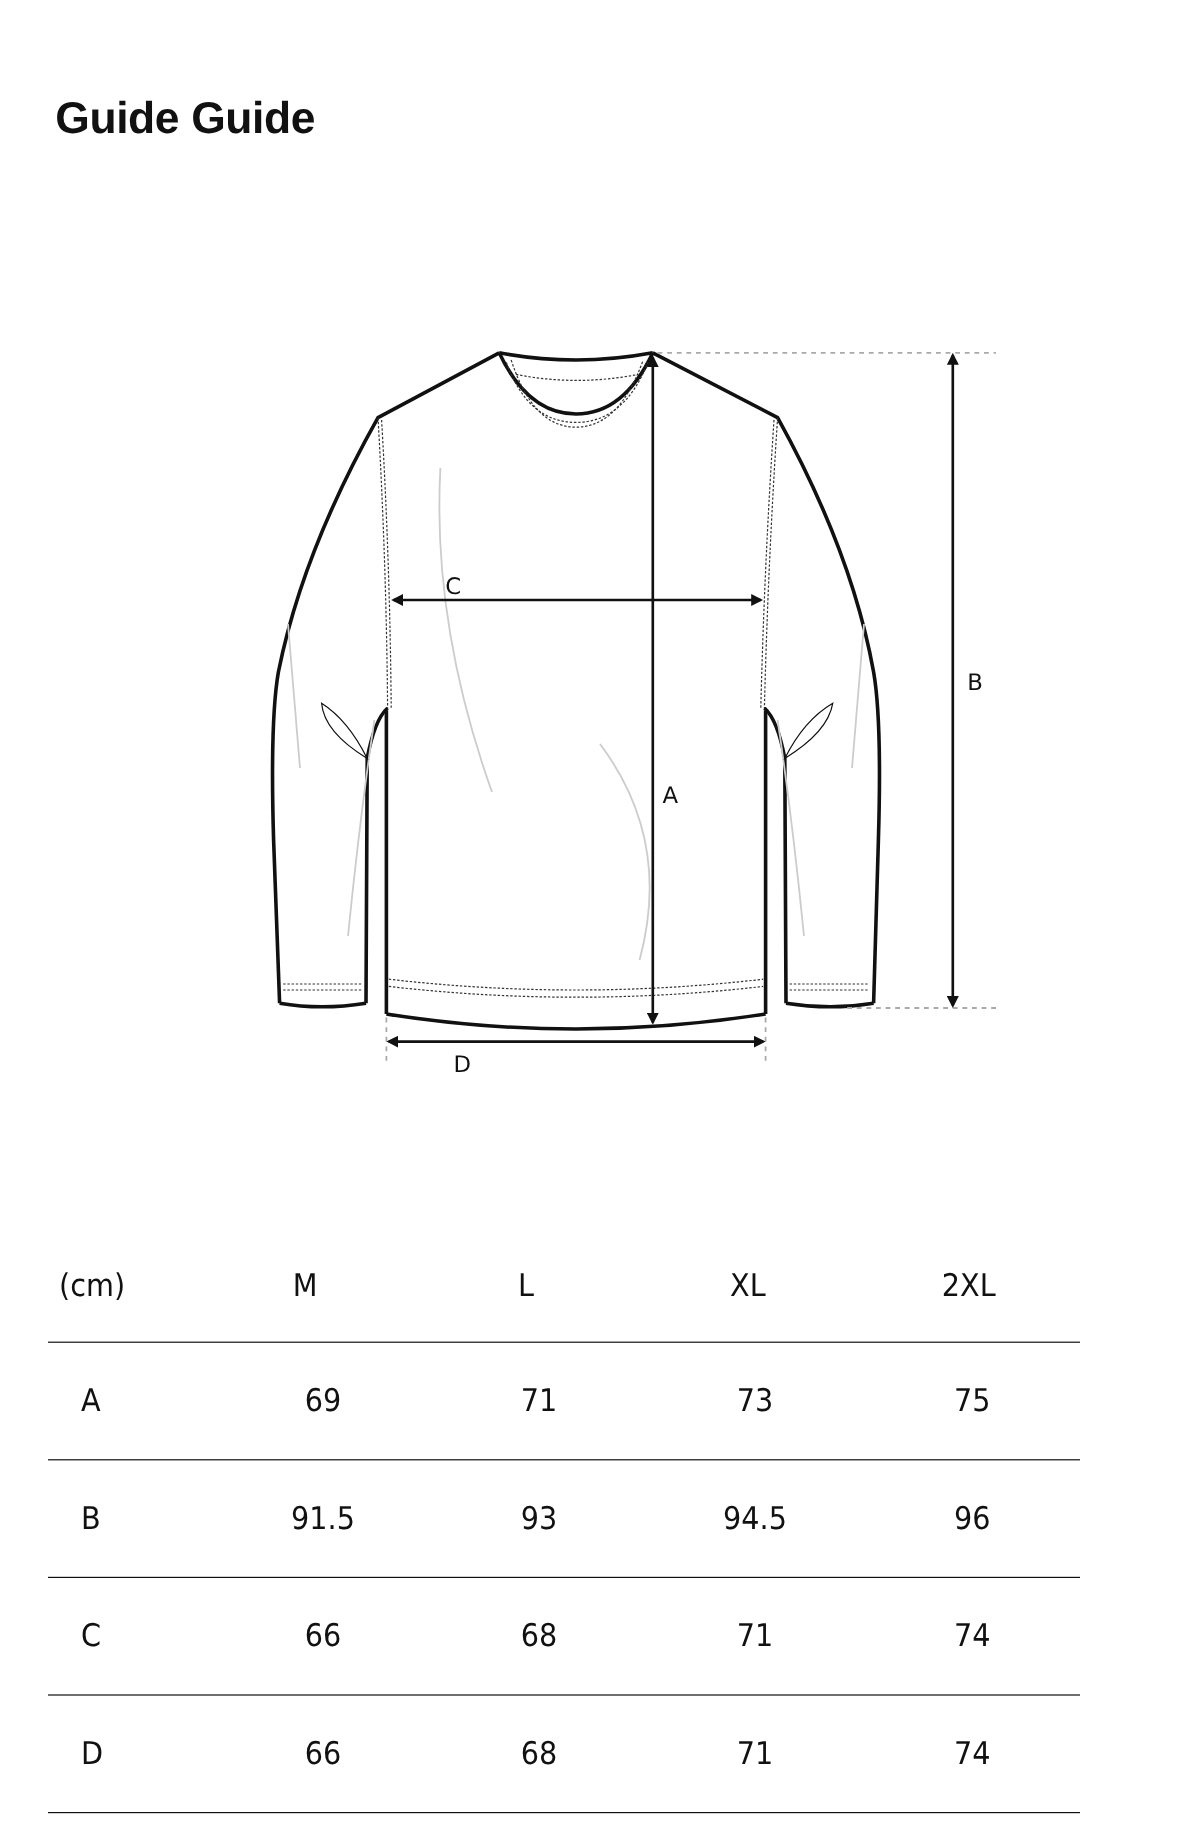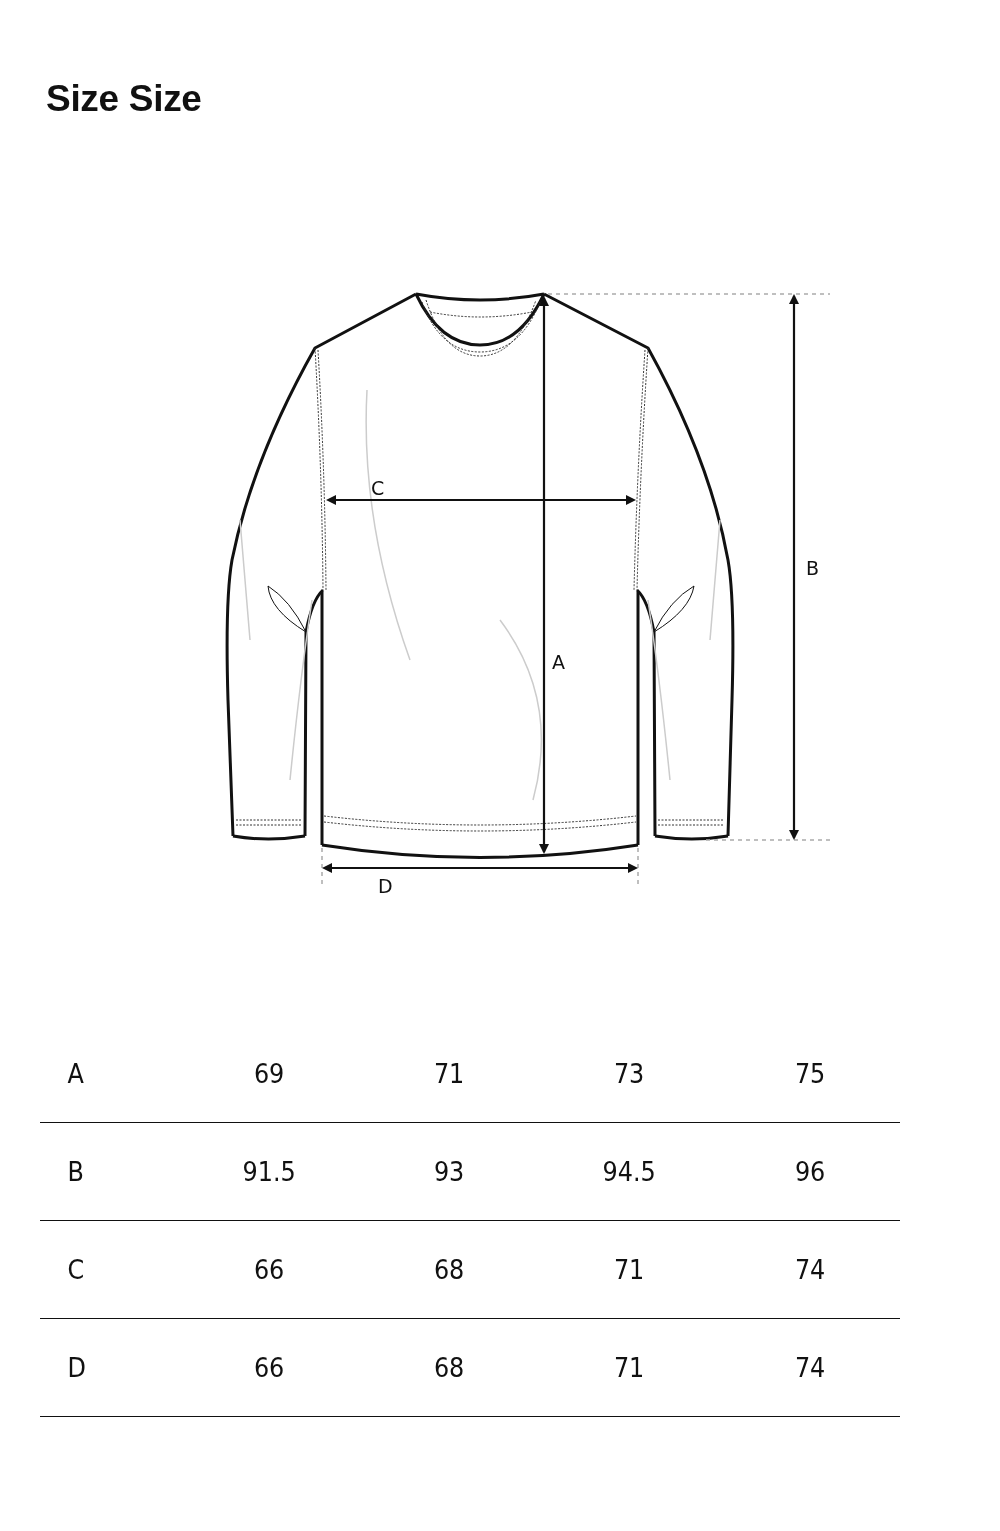--- a/index.html
+++ b/index.html
@@ -11,21 +11,21 @@
   .row { display: flex; align-items: center; height: 97px; border-bottom: 1.5px solid #111111; }
   .row.header { height: 93px; }
   .cell { font-family: "DejaVu Sans", sans-serif; font-size: 26px; color: #111111; text-align: center; width: 185px; transform: scaleX(0.92); }
   .cell.label { width: 120px; text-align: left; padding-left: 10px; transform-origin: left center; }
   .cell.label.unit { padding-left: 10px; }
   .cell.first { margin-left: -8px; }
 </style>
 </head>
 <body>
 
-<h1 class="title">Size Size</h1>
+<h1 class="title">Guide Guide</h1>
 
 <svg class="diagram" viewBox="0 0 1000 1000" xmlns="http://www.w3.org/2000/svg">
   <defs>
     <marker id="arrow" markerWidth="10" markerHeight="10" refX="8" refY="5" orient="auto-start-reverse" markerUnits="userSpaceOnUse">
       <path d="M0,0 L10,5 L0,10 z" fill="#111111"></path>
     </marker>
   </defs>
 
   <g fill="none" stroke="#111111" stroke-width="3" stroke-linejoin="round">
 
@@ -90,20 +90,27 @@
     <line x1="324" y1="868" x2="636" y2="868" marker-start="url(#arrow)" marker-end="url(#arrow)"></line>
   </g>
 
   <text x="552" y="669">A</text>
   <text x="806" y="575">B</text>
   <text x="371" y="495">C</text>
   <text x="378" y="893">D</text>
 </svg>
 
 <div class="table">
+  <div class="row header">
+    <div class="cell label unit">(cm)</div>
+    <div class="cell first">M</div>
+    <div class="cell">L</div>
+    <div class="cell">XL</div>
+    <div class="cell">2XL</div>
+  </div>
   <div class="row">
     <div class="cell label" style="padding-left:30px">A</div>
     <div class="cell first">69</div>
     <div class="cell">71</div>
     <div class="cell">73</div>
     <div class="cell">75</div>
   </div>
   <div class="row">
     <div class="cell label" style="padding-left:30px">B</div>
     <div class="cell first">91.5</div>

